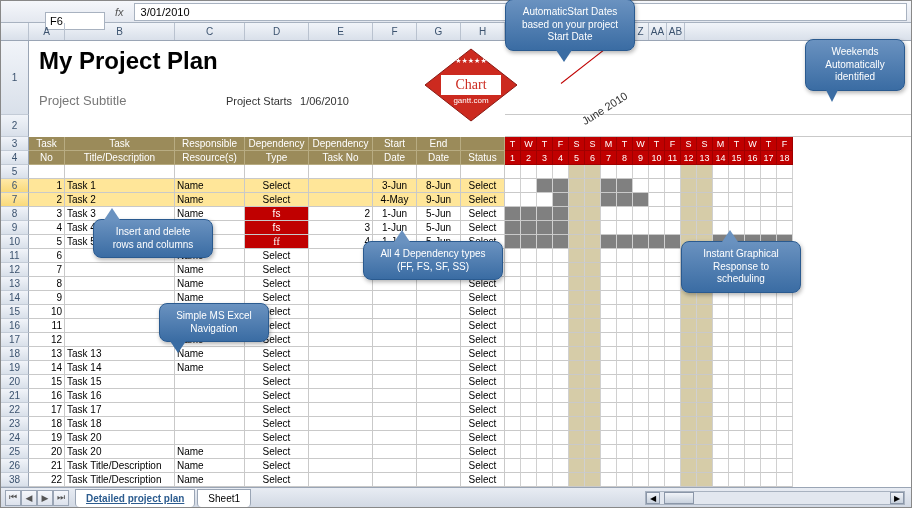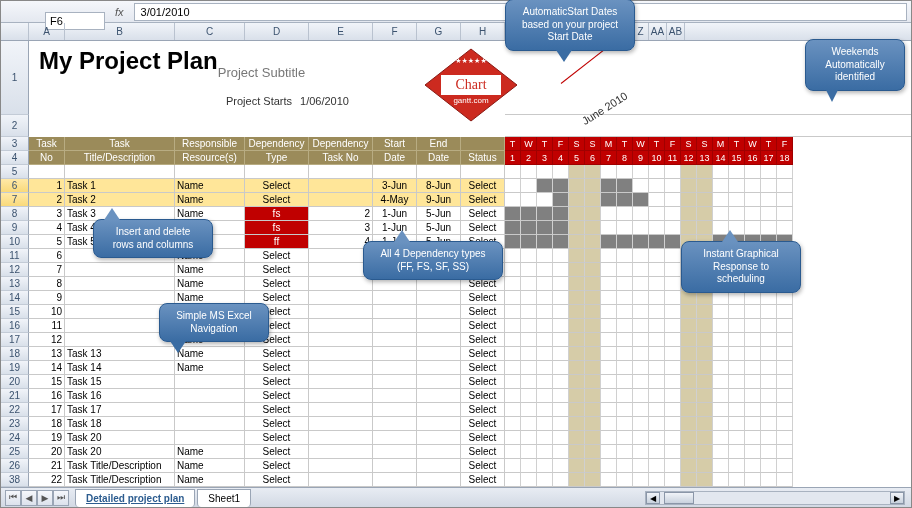--- a/index.html
+++ b/index.html
@@ -19,21 +19,21 @@
 .col-A{width:36px}.col-B{width:110px}.col-C{width:70px}.col-D{width:64px}.col-E{width:64px}.col-F{width:44px}.col-G{width:44px}.col-H{width:44px}
 
 
 .sheet { position: relative; overflow: hidden; height: 448px; }
 .row { display: flex; height: 14px; }
 .rh { width: 28px; text-align: center; font-size: 10px; color: #3c536f; background: linear-gradient(#f1f4f9,#d9e0ea); border-right: 1px solid #9aa5b5; border-bottom: 1px solid #c3cbd6; display:flex; align-items:center; justify-content:center; }
 .cell { border-right: 1px solid #c9c9c9; border-bottom: 1px solid #c9c9c9; font-size: 10px; padding: 0 2px; display:flex; align-items:center; overflow:hidden; white-space:nowrap; background:#fff; }
 .row1 { height: 74px; }
 .row2 { height: 22px; }
 
-.title-area { position:absolute; left:28px; top:0; width:476px; height:96px; background:#fff; display:flex; padding:6px 10px; }
+.title-area { position:absolute; left:28px; top:0; width:476px; height:96px; background:#fff; display:flex; flex-direction:column; padding:6px 10px; }
 .title-area h1 { font-size: 24px; font-weight: bold; font-family: Arial; }
 .subtitle { color:#777; font-size:13px; margin-top:18px; }
 .proj-starts { position:absolute; left:225px; top:54px; font-size:11px; color:#333; display:flex; gap:8px; }
 
 .logo { position:absolute; left:420px; top:4px; width:100px; height:80px; display:flex; align-items:center; justify-content:center; }
 .logo svg { width:100px; height:80px; }
 
 .month-label { position:absolute; left:585px; top:74px; font-size:11px; color:#333; transform: rotate(-32deg); transform-origin:left bottom; }
 
 
@@ -358,21 +358,21 @@
           <div class="gcell"></div>
           <div class="gcell"></div>
           <div class="gcell"></div>
           <div class="gcell"></div>
         </div>
         <div class="data-row">
           <div class="rh">10</div>
           <div class="cell col-A" style="justify-content: flex-end;">5</div>
           <div class="cell col-B">Task 5</div>
           <div class="cell col-C">Name</div>
-          <div class="cell col-D red-cell" style="justify-content: center;">ff</div>
+          <div class="cell col-D red-cell" style="justify-content: center; font-family: Liberation Serif, serif;">ff</div>
           <div class="cell col-E" style="justify-content: flex-end;">4</div>
           <div class="cell col-F" style="justify-content: center;">1-Jun</div>
           <div class="cell col-G" style="justify-content: center;">5-Jun</div>
           <div class="cell col-H" style="justify-content: center;">Select</div>
           <div class="gcell gbar"></div>
           <div class="gcell gbar"></div>
           <div class="gcell gbar"></div>
           <div class="gcell gbar"></div>
           <div class="gcell we gbar"></div>
           <div class="gcell we gbar"></div>

